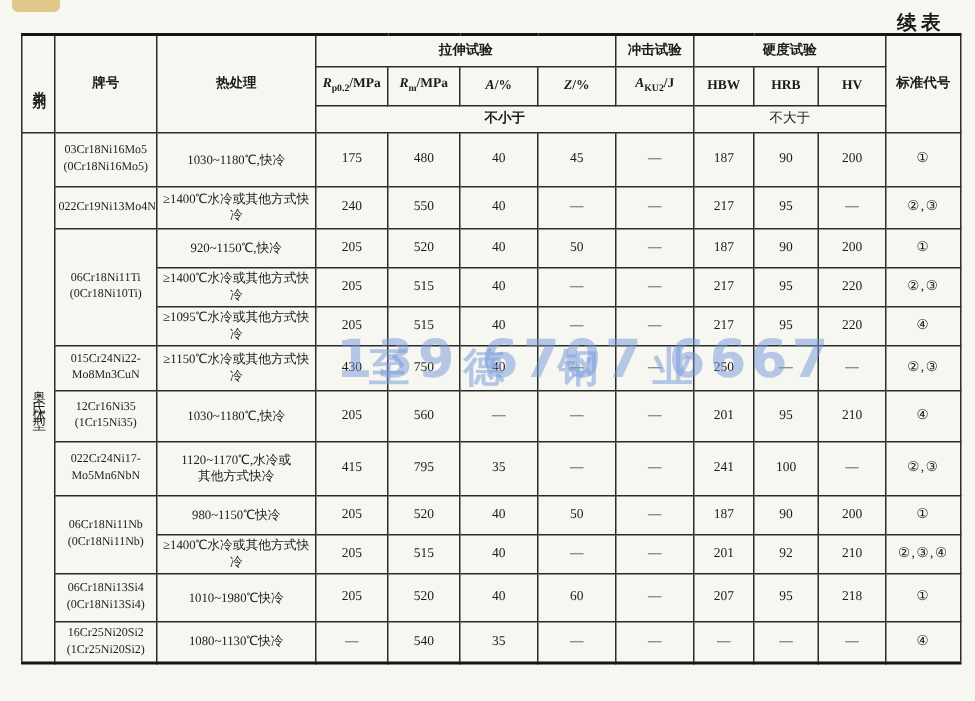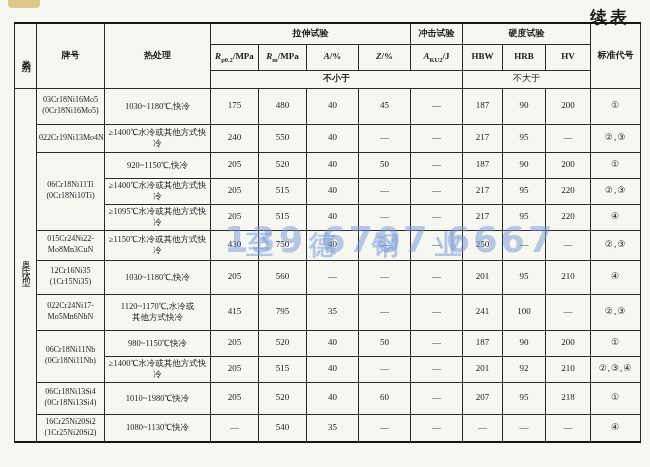--- a/index.html
+++ b/index.html
@@ -7,21 +7,21 @@
     position:relative; width:650px; height:467px;
     background:#f7f7f2; overflow:hidden;
     font-family:"Liberation Serif", serif; color:#1b1b1b;
   }
   .scan-blob{
     position:absolute; left:8px; top:0; width:32px; height:8px;
     background:#d8b868; opacity:.75; border-radius:0 0 4px 4px;
   }
   .continued{
     position:absolute; top:6px; right:20px;
-    font-size:17px; font-weight:bold; letter-spacing:3px;margin-left:48px;
+    font-size:13px; font-weight:bold; letter-spacing:3px;margin-left:48px;
   }
   table.main{
     position:absolute; left:14px; top:22px; width:626px;
     border-collapse:collapse; table-layout:fixed;
     border-top:2.5px solid #161616; border-bottom:2.5px solid #161616;
     border-left:1px solid #2b2b2b; border-right:1px solid #2b2b2b;
   }
   th,td{
     border:1px solid #2b2b2b; text-align:center; vertical-align:middle;
     padding:0 2px; font-size:9px; line-height:1.25; overflow:hidden;

